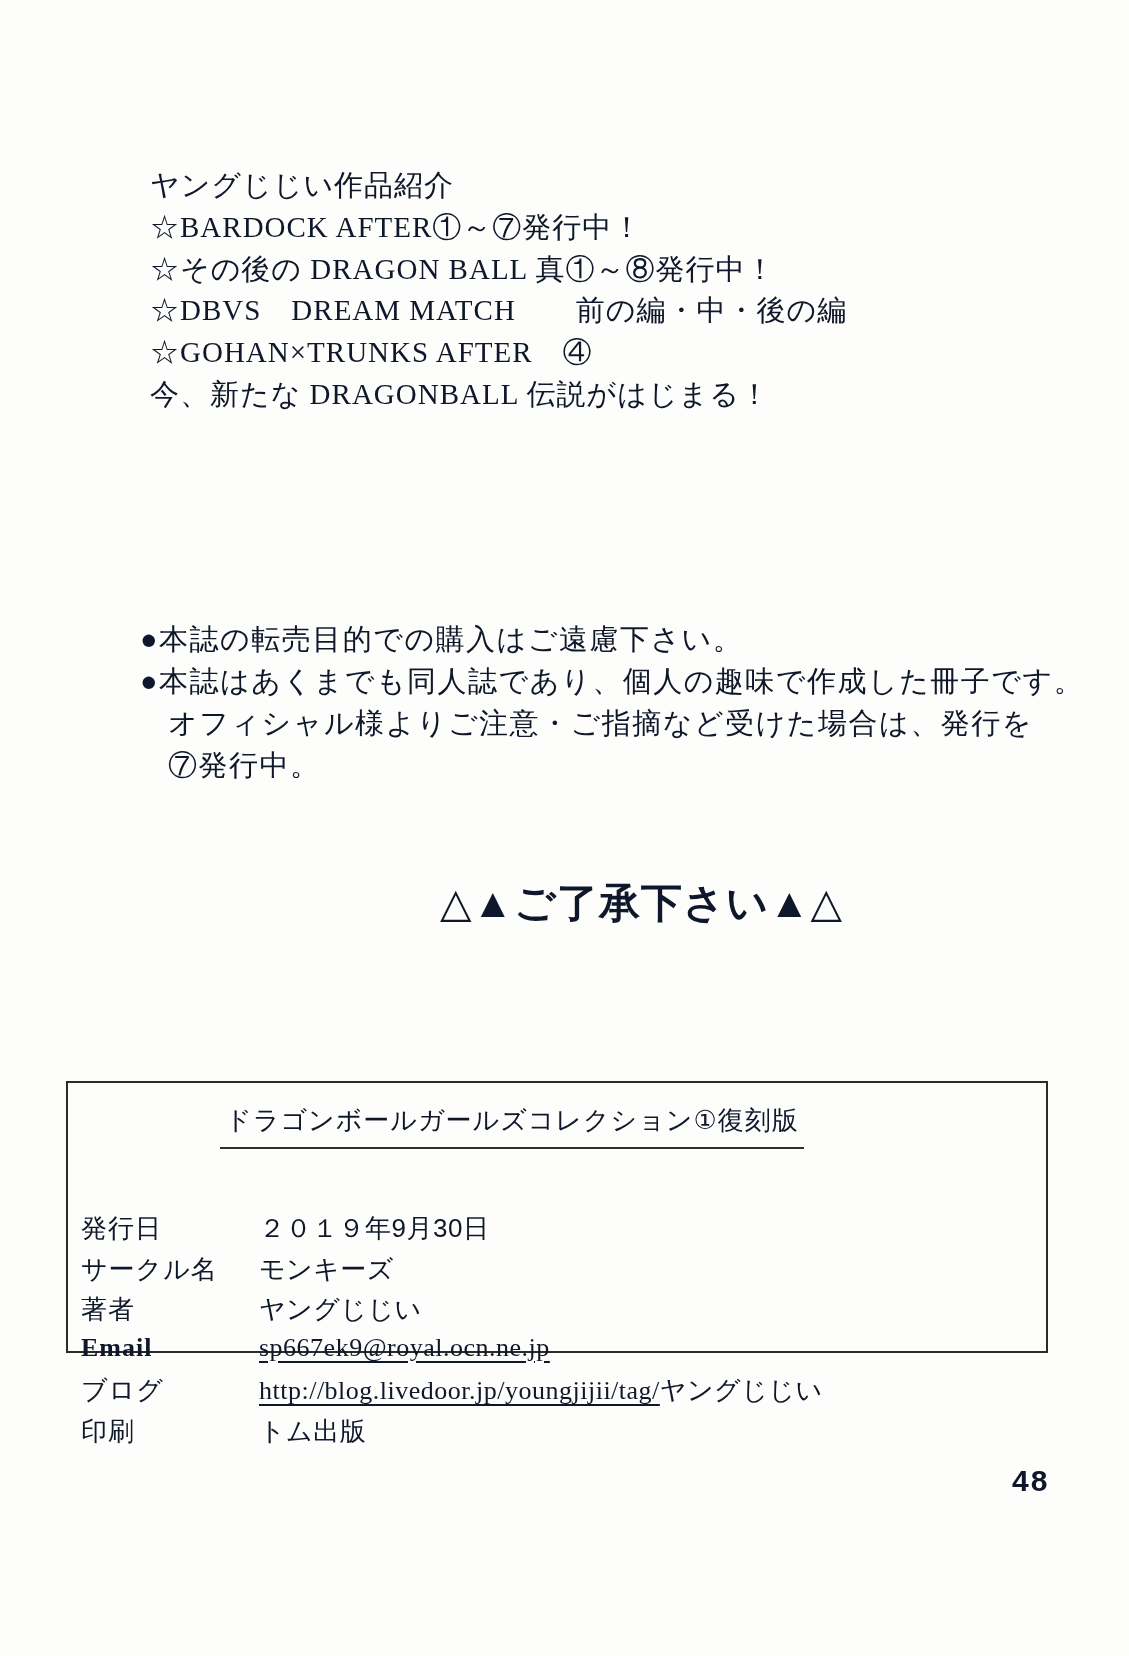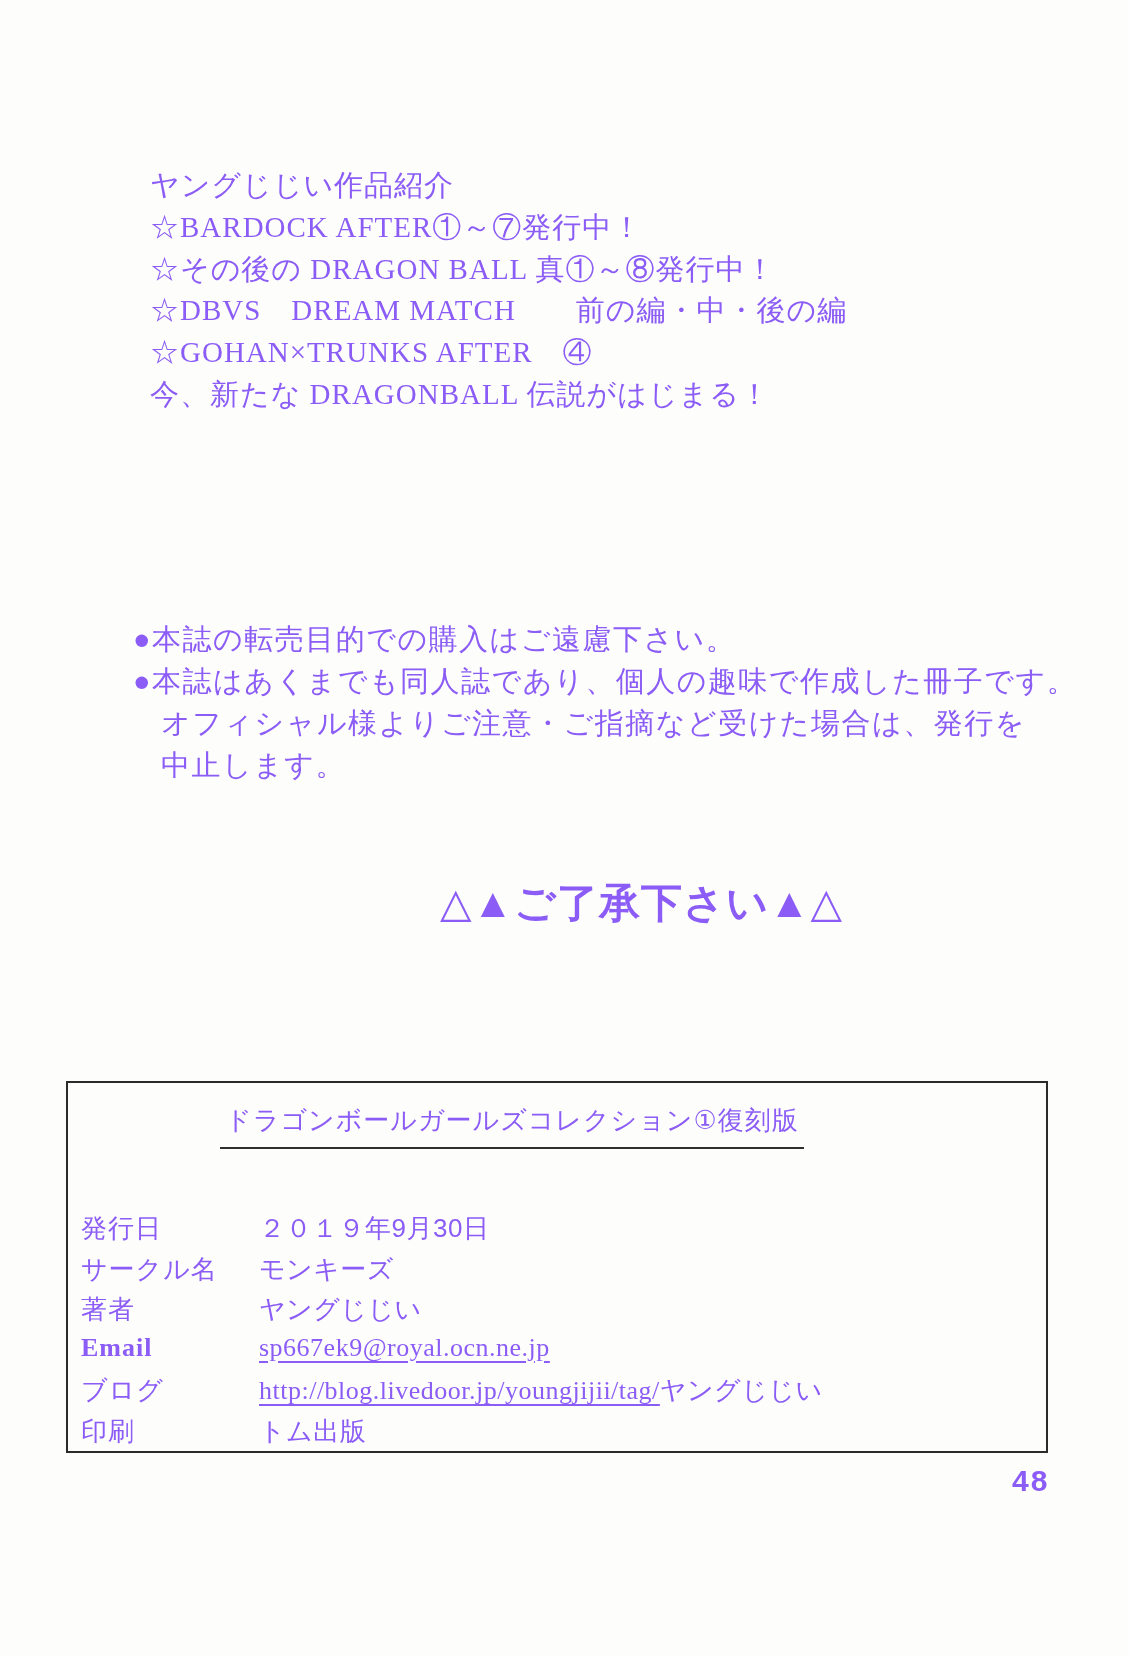--- a/index.html
+++ b/index.html
@@ -1,52 +1,52 @@
 <!DOCTYPE html>
 <html lang="ja"><head>
 <meta charset="utf-8">
 <style>
   html,body{margin:0;padding:0;}
   .page{
     position:relative;
     width:1129px;height:1656px;
     background:#fdfdfb;
-    color:#8b5cf6;
+    color:#0f172a;
     overflow:hidden;
     font-family:"Liberation Serif","DejaVu Serif",serif;
   }
   .serif{font-family:"Liberation Serif","DejaVu Serif",serif;}
   .sans{font-family:"Liberation Sans","DejaVu Sans",sans-serif;}
 
   
   .works{
     position:absolute;left:150px;top:165px;
     font-size:29px;line-height:41.8px;
     letter-spacing:1px;white-space:nowrap;
   }
 
   
   .notices{
-    position:absolute;left:133px;top:618px;
+    position:absolute;left:140px;top:618px;
     font-size:29px;line-height:42px;
     letter-spacing:1.5px;white-space:nowrap;
   }
   .notices .indent{padding-left:28px;}
 
   
   .ack{
     position:absolute;left:440px;top:876px;
     font-size:41px;font-weight:600;
     letter-spacing:1px;white-space:nowrap;
   }
 
   
   .colophon{
     position:absolute;left:66px;top:1081px;
-    width:982px;height:372px;
+    width:982px;height:272px;
     border:2px solid #2b2b2b;
     box-sizing:border-box;
   }
   .col-title-wrap{text-align:center;margin-top:20px;}
   .col-title{
     display:inline-block;position:relative;left:-45px;
     font-size:26px;letter-spacing:1px;
     padding:0 5px 9px 5px;
     border-bottom:2px solid #2f2f2f;
     font-family:"Liberation Sans","DejaVu Sans",sans-serif;
@@ -78,21 +78,21 @@
     <div>☆その後の DRAGON BALL 真①～⑧発行中！</div>
     <div>☆DBVS　DREAM MATCH　　前の編・中・後の編</div>
     <div>☆GOHAN×TRUNKS AFTER　④</div>
     <div>今、新たな DRAGONBALL 伝説がはじまる！</div>
   </section>
 
   <section class="notices">
     <div>●本誌の転売目的での購入はご遠慮下さい。</div>
     <div>●本誌はあくまでも同人誌であり、個人の趣味で作成した冊子です。</div>
     <div class="indent">オフィシャル様よりご注意・ご指摘など受けた場合は、発行を</div>
-    <div class="indent">中止します。</div>
+    <div class="indent">⑦発行中。</div>
   </section>
 
   <div class="ack">△▲ご了承下さい▲△</div>
 
   <div class="colophon">
     <div class="col-title-wrap">
       <span class="col-title">ドラゴンボールガールズコレクション①復刻版</span>
     </div>
     <div class="rows">
       <div class="row">

